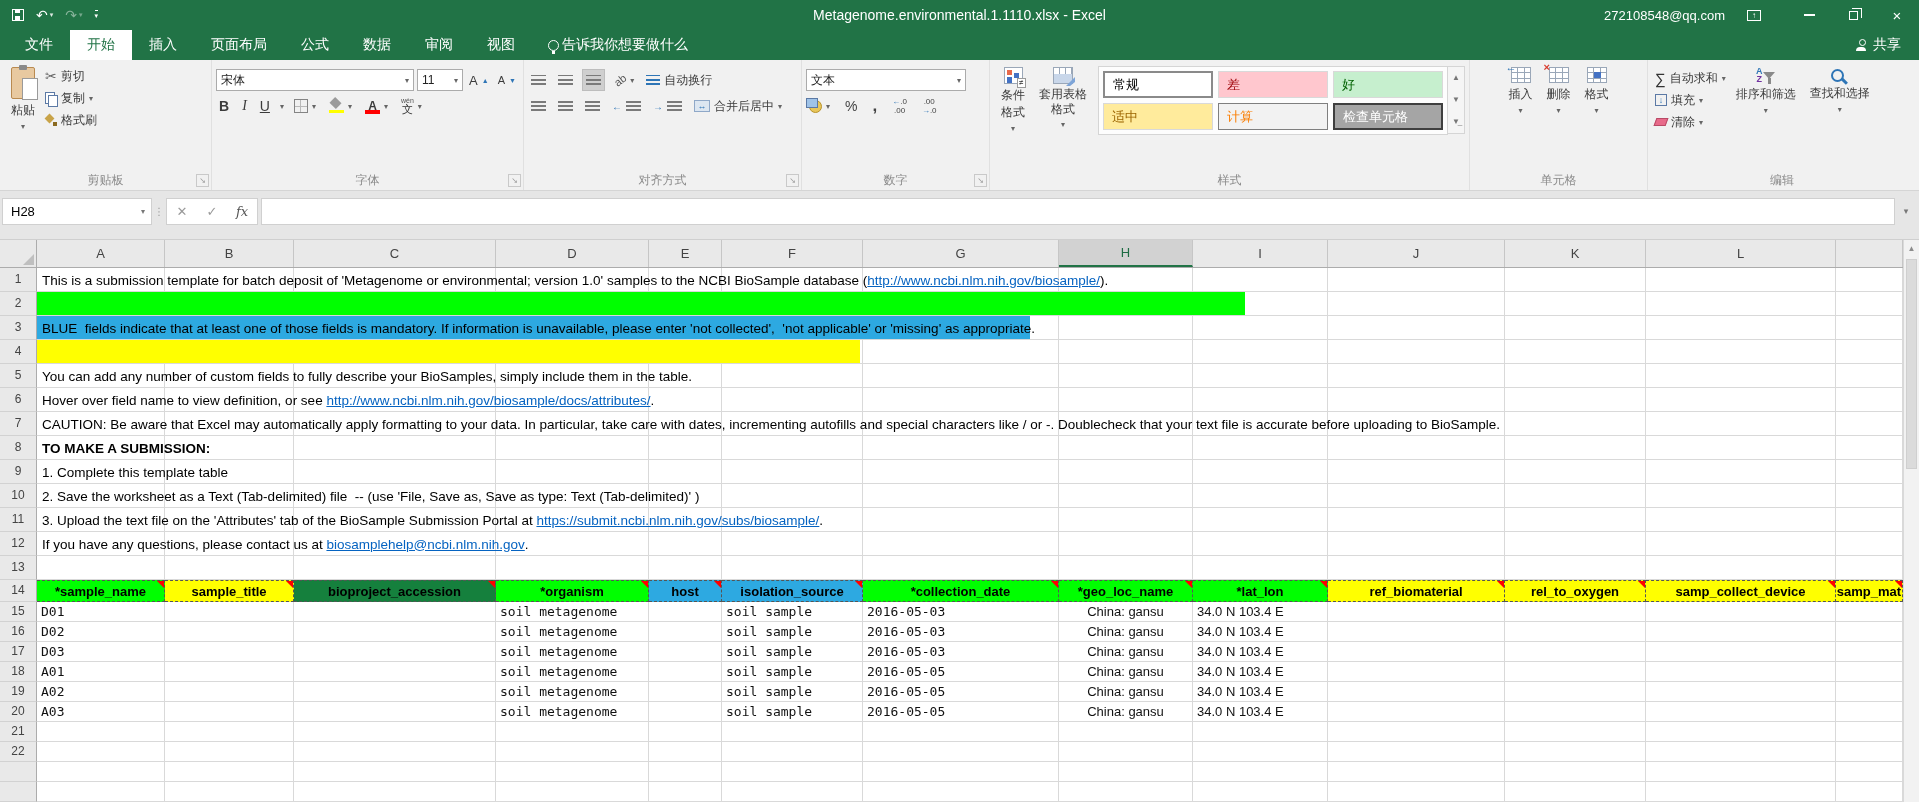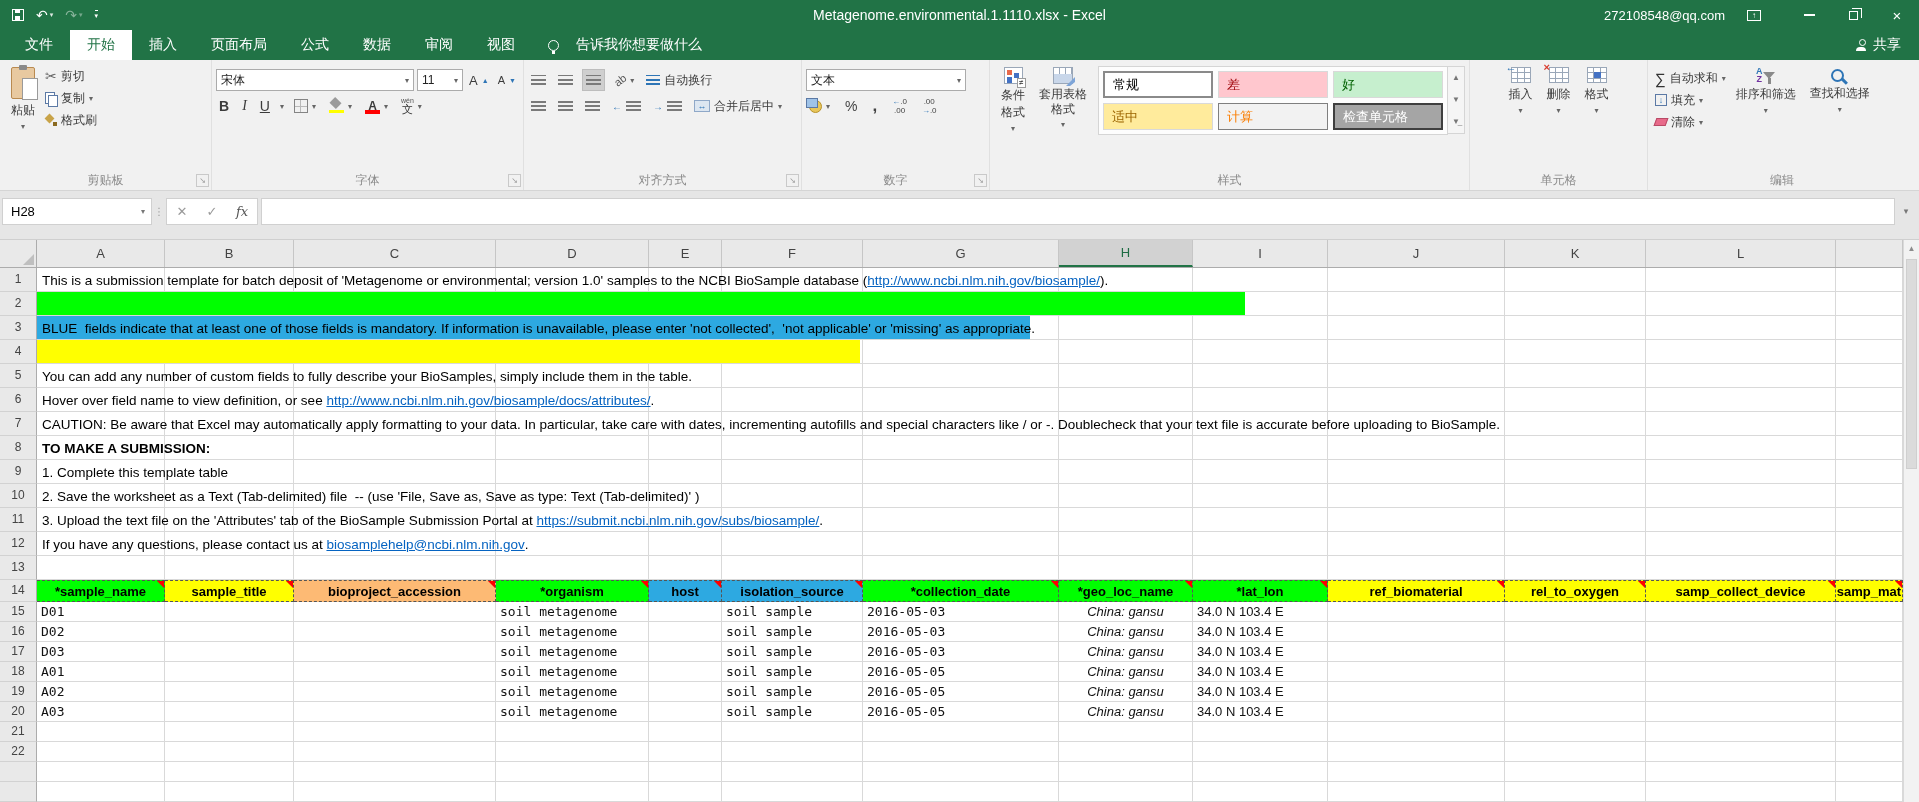--- a/index.html
+++ b/index.html
@@ -24,21 +24,21 @@
   .winbtn { width:44px; height:30px; display:flex; align-items:center; justify-content:center; color:#fff; font-size:15px; }
   .minbar { width:11px; height:1.5px; background:#fff; }
   .restic { width:9px; height:9px; border:1.2px solid #fff; position:relative; }
   .restic:before { content:''; position:absolute; top:-4px; left:2px; width:9px; height:9px; border:1.2px solid #fff; border-bottom:none; border-left:none; }
 
   
   .tabrow { height:30px; background:#217346; display:flex; align-items:stretch; flex:none; position:relative; }
   .tabs { display:flex; align-items:stretch; padding-left:8px; }
   .tab { color:#fff; font-size:14px; padding:0 17px; display:flex; align-items:center; }
   .tab.active { background:#fff; color:#217346; }
-  .tellme { display:flex; align-items:center; gap:17px; color:#fff; font-size:14px; padding:0 16px; }
+  .tellme { display:flex; align-items:center; gap:3px; color:#fff; font-size:14px; padding:0 16px; }
   .bulb { width:11px; height:11px; border:1.5px solid #fff; border-radius:50%; position:relative; }
   .bulb:after { content:''; position:absolute; left:2.5px; bottom:-4.5px; width:3px; height:3px; background:#fff; }
   .share { position:absolute; right:10px; top:0; height:30px; display:flex; align-items:center; gap:6px; color:#fff; font-size:14px; padding:0 8px; }
   .person { width:11px; height:12px; position:relative; }
   .person:before { content:''; position:absolute; top:0; left:2.5px; width:5px; height:5px; border:1.2px solid #fff; border-radius:50%; }
   .person:after { content:''; position:absolute; bottom:0; left:0; width:10px; height:4px; background:#fff; border-radius:4px 4px 0 0; }
 
   
   .ribbon { height:131px; background:#F1F1F1; border-bottom:1px solid #D5D5D5; display:flex; flex:none; overflow:hidden; }
   .rgroup { position:relative; display:flex; flex-direction:column; border-right:1px solid #E0E0E0; padding:3px 4px 0 4px; flex:none; }
@@ -148,21 +148,21 @@
   .corner { width:37px; flex:none; border-right:1px solid #ACACAC; position:relative; background:#E9E9E9; }
   .corner:after { content:''; position:absolute; right:2px; bottom:2px; width:0; height:0; border-left:11px solid transparent; border-bottom:11px solid #BFBFBF; }
   .colhdr { flex:none; text-align:center; line-height:27px; font-size:13px; color:#444; border-right:1px solid #C6C6C6; }
   .colhdr.sel { background:#D2D2D2; color:#1D6B43; border-bottom:2px solid #217346; line-height:25px; }
   .gridrows { background:#fff; }
   .row { display:flex; }
   .rownum { width:37px; flex:none; background:#E9E9E9; border-right:1px solid #ACACAC; border-bottom:1px solid #D2D2D2; font-size:12px; color:#444; text-align:center; }
   .rcells { position:relative; display:flex; flex:1; }
   .cell { flex:none; height:100%; border-right:1px solid #D9D9D9; border-bottom:1px solid #D9D9D9; overflow:hidden; white-space:nowrap; display:flex; align-items:center; padding-left:4px; font-size:13px; color:#111; }
   .cell.mono { font-family:"DejaVu Sans Mono", monospace; }
-  .cell.ctr { justify-content:center; padding-left:0;font-style:italic; }
+  .cell.ctr { justify-content:center; padding-left:0; }
   .band { position:absolute; left:0; top:0; bottom:1px; z-index:1; }
   .rowtext { position:absolute; left:5px; top:0; z-index:2; white-space:pre; font-size:13.5px; color:#000; display:flex; align-items:center; height:100%; }
   .rowtext .link { color:#0563C1; text-decoration:underline; }
   .hcell { flex:none; position:relative; height:100%; display:flex; align-items:center; justify-content:center; font-weight:bold; font-size:13px; color:#000; border-top:1px dashed #555; border-bottom:1px dashed #555; border-right:1px dashed #555; overflow:hidden; white-space:nowrap; }
   .tri { position:absolute; top:0; right:0; width:0; height:0; border-left:7px solid transparent; border-top:7px solid #FF0000; }
   .vscroll { position:absolute; top:0; right:0; bottom:0; width:16px; background:#F2F2F2; border-left:1px solid #D9D9D9; }
   .varrow { height:17px; line-height:17px; text-align:center; font-size:8px; color:#8C8C8C; }
   .vthumb { position:absolute; top:19px; left:2px; right:2px; height:210px; background:#DBDBDB; border:1px solid #CFCFCF; }
 </style>
 </head>
@@ -751,21 +751,21 @@
             <div class="rownum" style="line-height: 21px;">14</div>
             <div class="rcells">
               <div class="hcell" style="width: 128px; background: rgb(0, 255, 0);">
                 <span>*sample_name</span>
                 <div class="tri"></div>
               </div>
               <div class="hcell" style="width: 129px; background: rgb(255, 255, 0);">
                 <span>sample_title</span>
                 <div class="tri"></div>
               </div>
-              <div class="hcell" style="width: 202px; background: #fdba74; justify-content: center;">
+              <div class="hcell" style="width: 202px; background: #15803d; justify-content: center;">
                 <span>bioproject_accession</span>
                 <div class="tri"></div>
               </div>
               <div class="hcell" style="width: 153px; background: rgb(0, 255, 0);">
                 <span>*organism</span>
                 <div class="tri"></div>
               </div>
               <div class="hcell" style="width: 73px; background: rgb(45, 169, 225);">
                 <span>host</span>
                 <div class="tri"></div>

